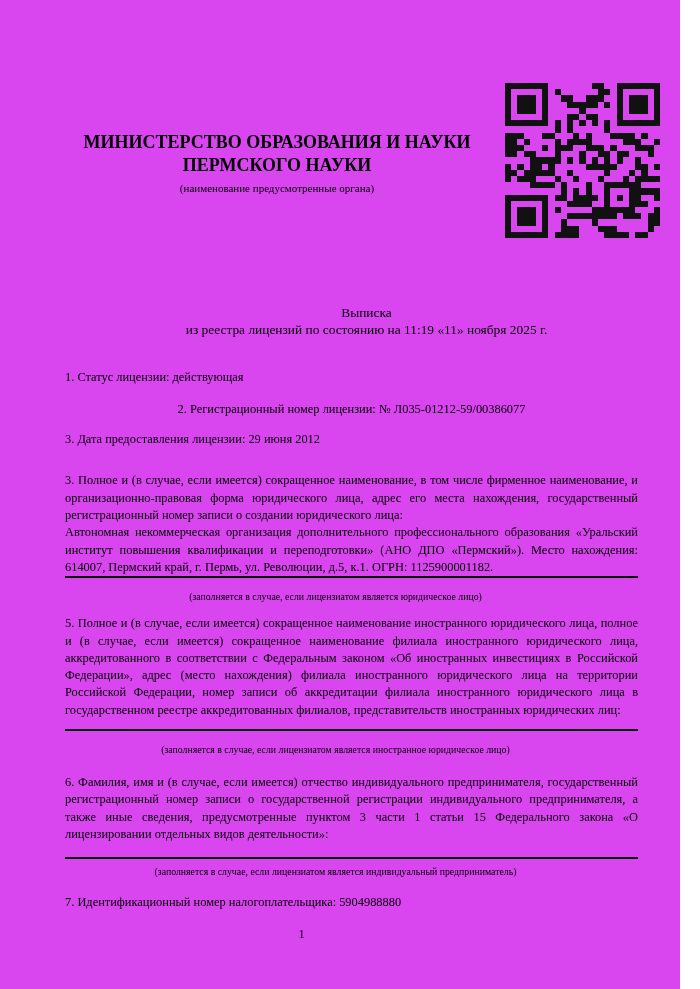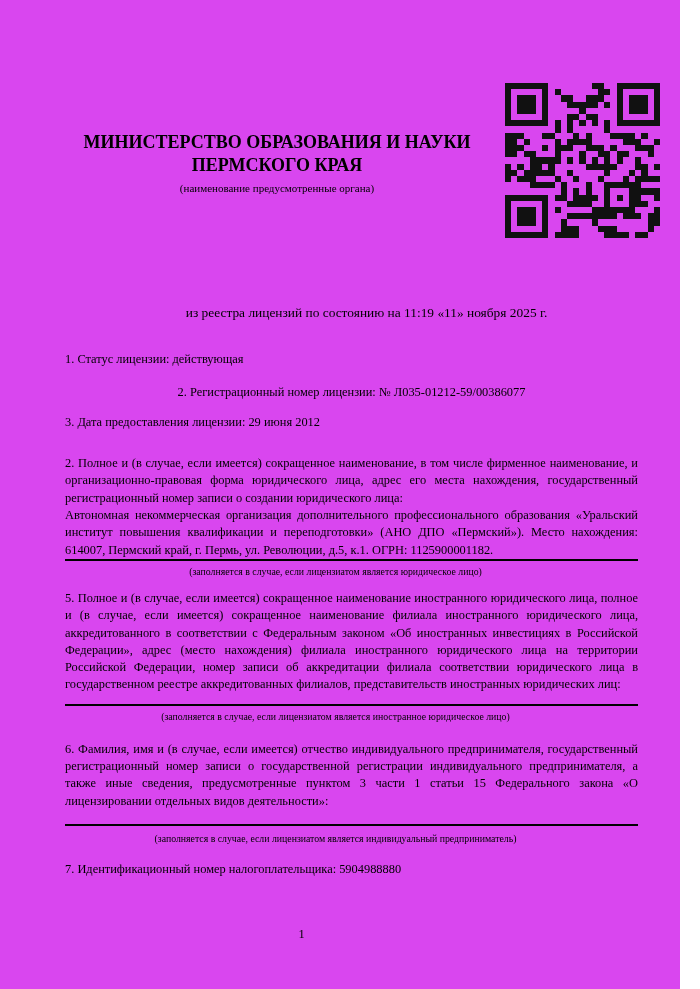--- a/index.html
+++ b/index.html
@@ -31,21 +31,21 @@
   .para .jl { text-align:justify; text-align-last:justify; }
   .para .ll { text-align:left; }
 
   .caption { position:relative; left:-16px; text-align:center;
              font-size:9.8px; line-height:13px; }
 
   .rule { height:2px; background:#000000; width:573px; border:none; margin:0; }
 
   .mt30 { margin-top:30px; } .mt3 { margin-top:3px; } .mt15 { margin-top:15px;text-align:center; }
   .mt13 { margin-top:13px; } .mt24 { margin-top:24px; } .mt0 { margin-top:0; }
-  .mt12 { margin-top:12px; } .mt10 { margin-top:10px; } .mt4 { margin-top:4px; }
+  .mt12 { margin-top:12px; } .mt10 { margin-top:10px; } .mt4 { margin-top:12px; }
   .mt18 { margin-top:18px; } .mt14 { margin-top:14px; } .mt6 { margin-top:6px;text-align:center; }
   .mt16 { margin-top:16px; }
 
   .page-number { position:absolute; left:15px; top:926px; width:573px; text-align:center;
                  font-size:12.4px; line-height:17px; }
 </style>
 </head>
 <body>
 
 <div class="page">
@@ -359,51 +359,52 @@
         <rect x="19" y="24" width="1" height="1"></rect>
         <rect x="21" y="24" width="1" height="1"></rect>
         <rect x="22" y="24" width="1" height="1"></rect>
       </svg>
   </div>
 
   <div class="content">
 
     <div class="ministry">
       <div>МИНИСТЕРСТВО ОБРАЗОВАНИЯ И НАУКИ</div>
-      <div>ПЕРМСКОГО КРАЯ</div>
+      <div>ПЕРМСКОГО НАУКИ</div>
     </div>
     <div class="ministry-caption">(наименование предусмотренные органа)</div>
 
     <div class="doc-title">
+      <div>Выписка</div>
       <div>из реестра лицензий по состоянию на 11:19 «11» ноября 2025 г.</div>
     </div>
 
     <div class="line mt30">1. Статус лицензии: действующая</div>
 
     <div class="line mt15">2. Регистрационный номер лицензии: № Л035-01212-59/00386077</div>
 
     <div class="line mt13">3. Дата предоставления лицензии: 29 июня 2012</div>
 
     <div class="para mt24">
-      <div class="jl">2. Полное и (в случае, если имеется) сокращенное наименование, в том числе фирменное наименование, и</div>
+      <div class="jl">3. Полное и (в случае, если имеется) сокращенное наименование, в том числе фирменное наименование, и</div>
       <div class="jl">организационно-правовая форма юридического лица, адрес его места нахождения, государственный</div>
       <div class="ll">регистрационный номер записи о создании юридического лица:</div>
       <div class="jl">Автономная некоммерческая организация дополнительного профессионального образования «Уральский</div>
       <div class="jl">институт повышения квалификации и переподготовки» (АНО ДПО «Пермский»). Место нахождения:</div>
       <div class="ll">614007, Пермский край, г. Пермь, ул. Революции, д.5, к.1. ОГРН: 1125900001182.</div>
     </div>
     <div class="rule mt0"></div>
     <div class="caption mt4">(заполняется в случае, если лицензиатом является юридическое лицо)</div>
 
     <div class="para mt12">
       <div class="jl">5. Полное и (в случае, если имеется) сокращенное наименование иностранного юридического лица, полное</div>
       <div class="jl">и (в случае, если имеется) сокращенное наименование филиала иностранного юридического лица,</div>
       <div class="jl">аккредитованного в соответствии с Федеральным законом «Об иностранных инвестициях в Российской</div>
       <div class="jl">Федерации», адрес (место нахождения) филиала иностранного юридического лица на территории</div>
-      <div class="jl">Российской Федерации, номер записи об аккредитации филиала соответствии юридического лица в</div>
+      <div class="jl">Российской Федерации, номер записи об аккредитации филиала иностранного юридического лица в</div>
       <div class="ll">государственном реестре аккредитованных филиалов, представительств иностранных юридических лиц:</div>
     </div>
     <div class="rule mt10"></div>
     <div class="caption mt4">(заполняется в случае, если лицензиатом является иностранное юридическое лицо)</div>
 
     <div class="para mt18">
       <div class="jl">6. Фамилия, имя и (в случае, если имеется) отчество индивидуального предпринимателя, государственный</div>
       <div class="jl">регистрационный номер записи о государственной регистрации индивидуального предпринимателя, а</div>
       <div class="jl">также иные сведения, предусмотренные пунктом 3 части 1 статьи 15 Федерального закона «О</div>
       <div class="ll">лицензировании отдельных видов деятельности»:</div>

